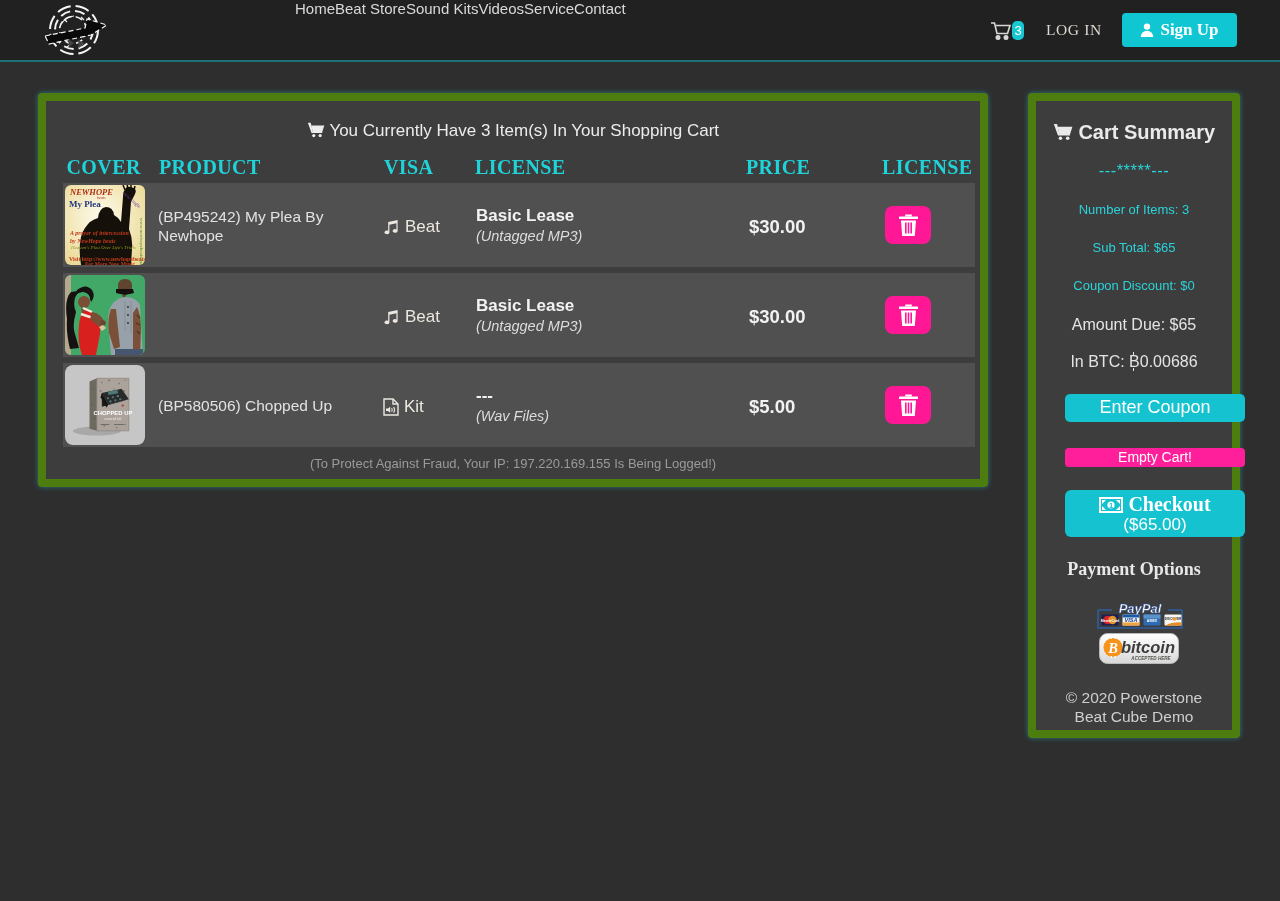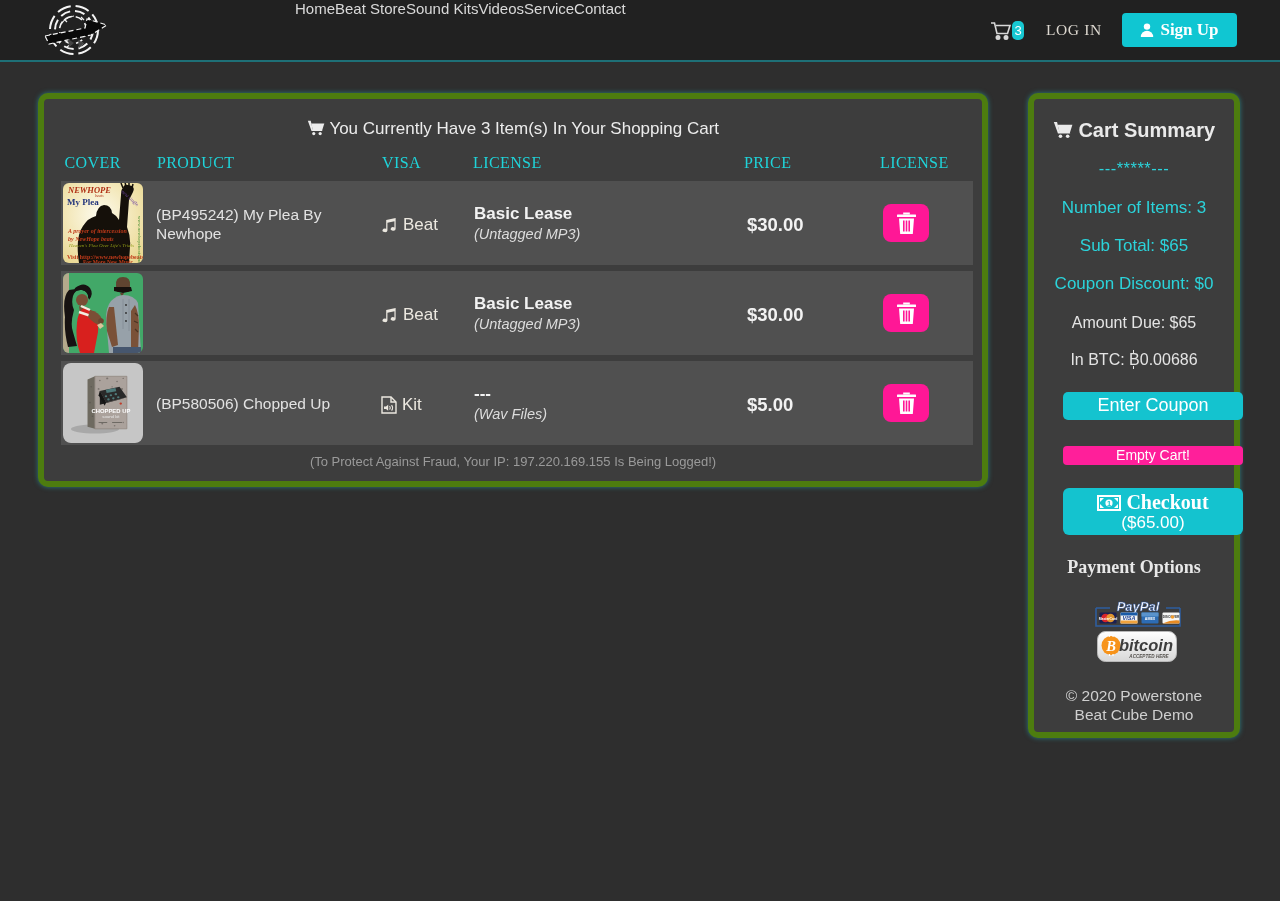--- a/index.html
+++ b/index.html
@@ -6,41 +6,41 @@
   html,body { width:1280px; height:901px; background:#2e2e2e; font-family:"Liberation Sans", sans-serif; overflow:hidden; }
   .abs { position:absolute; }
   
   #header { position:absolute; left:0; top:0; width:1280px; height:62px; background:#212121; border-bottom:2px solid #1e7077; }
   #nav { position:absolute; left:295px; top:0; height:48px; display:flex; align-items:flex-start; }
   #nav a { color:#d9d9d9; font-size:15px; text-decoration:none; white-space:nowrap; }
   #login { position:absolute; left:1046px; top:21px; color:#ddd8d0; font-family:"Liberation Serif", serif; font-size:15.5px; letter-spacing:0.6px; }
   #signup { position:absolute; left:1122px; top:13px; width:115px; height:34px; background:#10c6d2; border-radius:4px; color:#fff; font-family:"Liberation Serif", serif; font-weight:bold; font-size:17px; display:flex; align-items:center; justify-content:center; gap:6px; }
   #cartbadge { position:absolute; left:1012px; top:21px; width:12px; height:19px; background:#17c8d2; border-radius:5px; color:#fff; font-size:13px; text-align:center; line-height:19px; }
   
-  .panel { position:absolute; background:#3d3d3d; border:6px solid #4d7c0f; border-radius:10px; box-shadow:0 0 5px rgba(40,198,208,0.5); }
+  .panel { position:absolute; background:#3d3d3d; border:8px solid #4d7c0f; border-radius:4px; box-shadow:0 0 5px rgba(40,198,208,0.5); }
   #cartpanel { left:38px; top:93px; width:950px; height:394px; }
   #sidebar  { left:1028px; top:93px; width:212px; height:645px; text-align:center; }
   
   #title { position:absolute; left:0; width:100%; top:20px; text-align:center; color:#ececec; font-size:17px; }
-  .colhead { position:absolute; top:55px; color:#1fd3d9; font-family:"Liberation Serif", serif; font-weight:normal; font-size:16px; letter-spacing:0.4px; }
+  .colhead { position:absolute; top:55px; color:#1fd3d9; font-family:"Liberation Serif", serif; font-weight:bold; font-size:20px; letter-spacing:0.4px; }
   .row { position:absolute; left:17px; width:912px; height:84px; background:#505050; }
   .row .cover { position:absolute; left:2px; top:2px; width:80px; height:80px; border-radius:6px; overflow:hidden; }
   .prod { position:absolute; left:95px; top:1px; height:84px; width:196px; display:flex; align-items:center; color:#e2e2e2; font-size:15.5px; line-height:19.5px; }
   .type { position:absolute; left:320px; top:2px; height:84px; display:flex; align-items:center; gap:5px; color:#ece8e0; font-size:17px; }
   .lic  { position:absolute; left:413px; top:1px; height:84px; display:flex; flex-direction:column; justify-content:center; }
   .lic .l1 { color:#f2f2f2; font-weight:bold; font-size:17px; line-height:20px; }
   .lic .l2 { color:#dcdcdc; font-style:italic; font-size:14.5px; line-height:20px; }
   .price { position:absolute; left:686px; top:2px; height:84px; display:flex; align-items:center; color:#f2f2f2; font-weight:bold; font-size:18.5px; }
   .del { position:absolute; left:822px; top:23px; width:46px; height:38px; background:#ff1796; border-radius:8px; display:flex; align-items:center; justify-content:center; }
   #fraud { position:absolute; left:0; width:100%; top:355px; text-align:center; color:#9a9a9a; font-size:13px; }
   
   #ssum { position:absolute; left:0; width:100%; top:20px; color:#eaeaea; font-size:20px; font-weight:bold; }
   .cy { color:#2bd3da; }
   #stars { position:absolute; left:0; width:100%; top:60px; line-height:19px; color:#2bd3da; font-size:16.5px; letter-spacing:0.5px; }
-  .sline { position:absolute; left:0; width:100%; font-size:17px; line-height:19px; }
+  .sline { position:absolute; left:0; width:100%; font-size:13px; line-height:19px; }
   .sbtn { position:absolute; left:29px; width:180px; border-radius:5px; color:#fff; }
   #btn-coupon { top:293px; height:28px; background:#14c3cf; font-size:18px; line-height:27px; }
   #btn-empty { top:347px; height:19px; background:#ff1f9a; border-radius:4px; font-size:14px; line-height:18px; }
   #btn-checkout { top:389px; height:47px; background:#14c3cf; border-radius:6px; }
   #payopt { position:absolute; left:0; width:100%; top:458px; color:#e8e8e8; font-family:"Liberation Serif", serif; font-weight:bold; font-size:18px; }
   #copyr { position:absolute; left:0; width:100%; top:587px; color:#cfcfcf; font-size:15.5px; line-height:19px; }
 </style>
 </head>
 <body>
 <div id="header">

